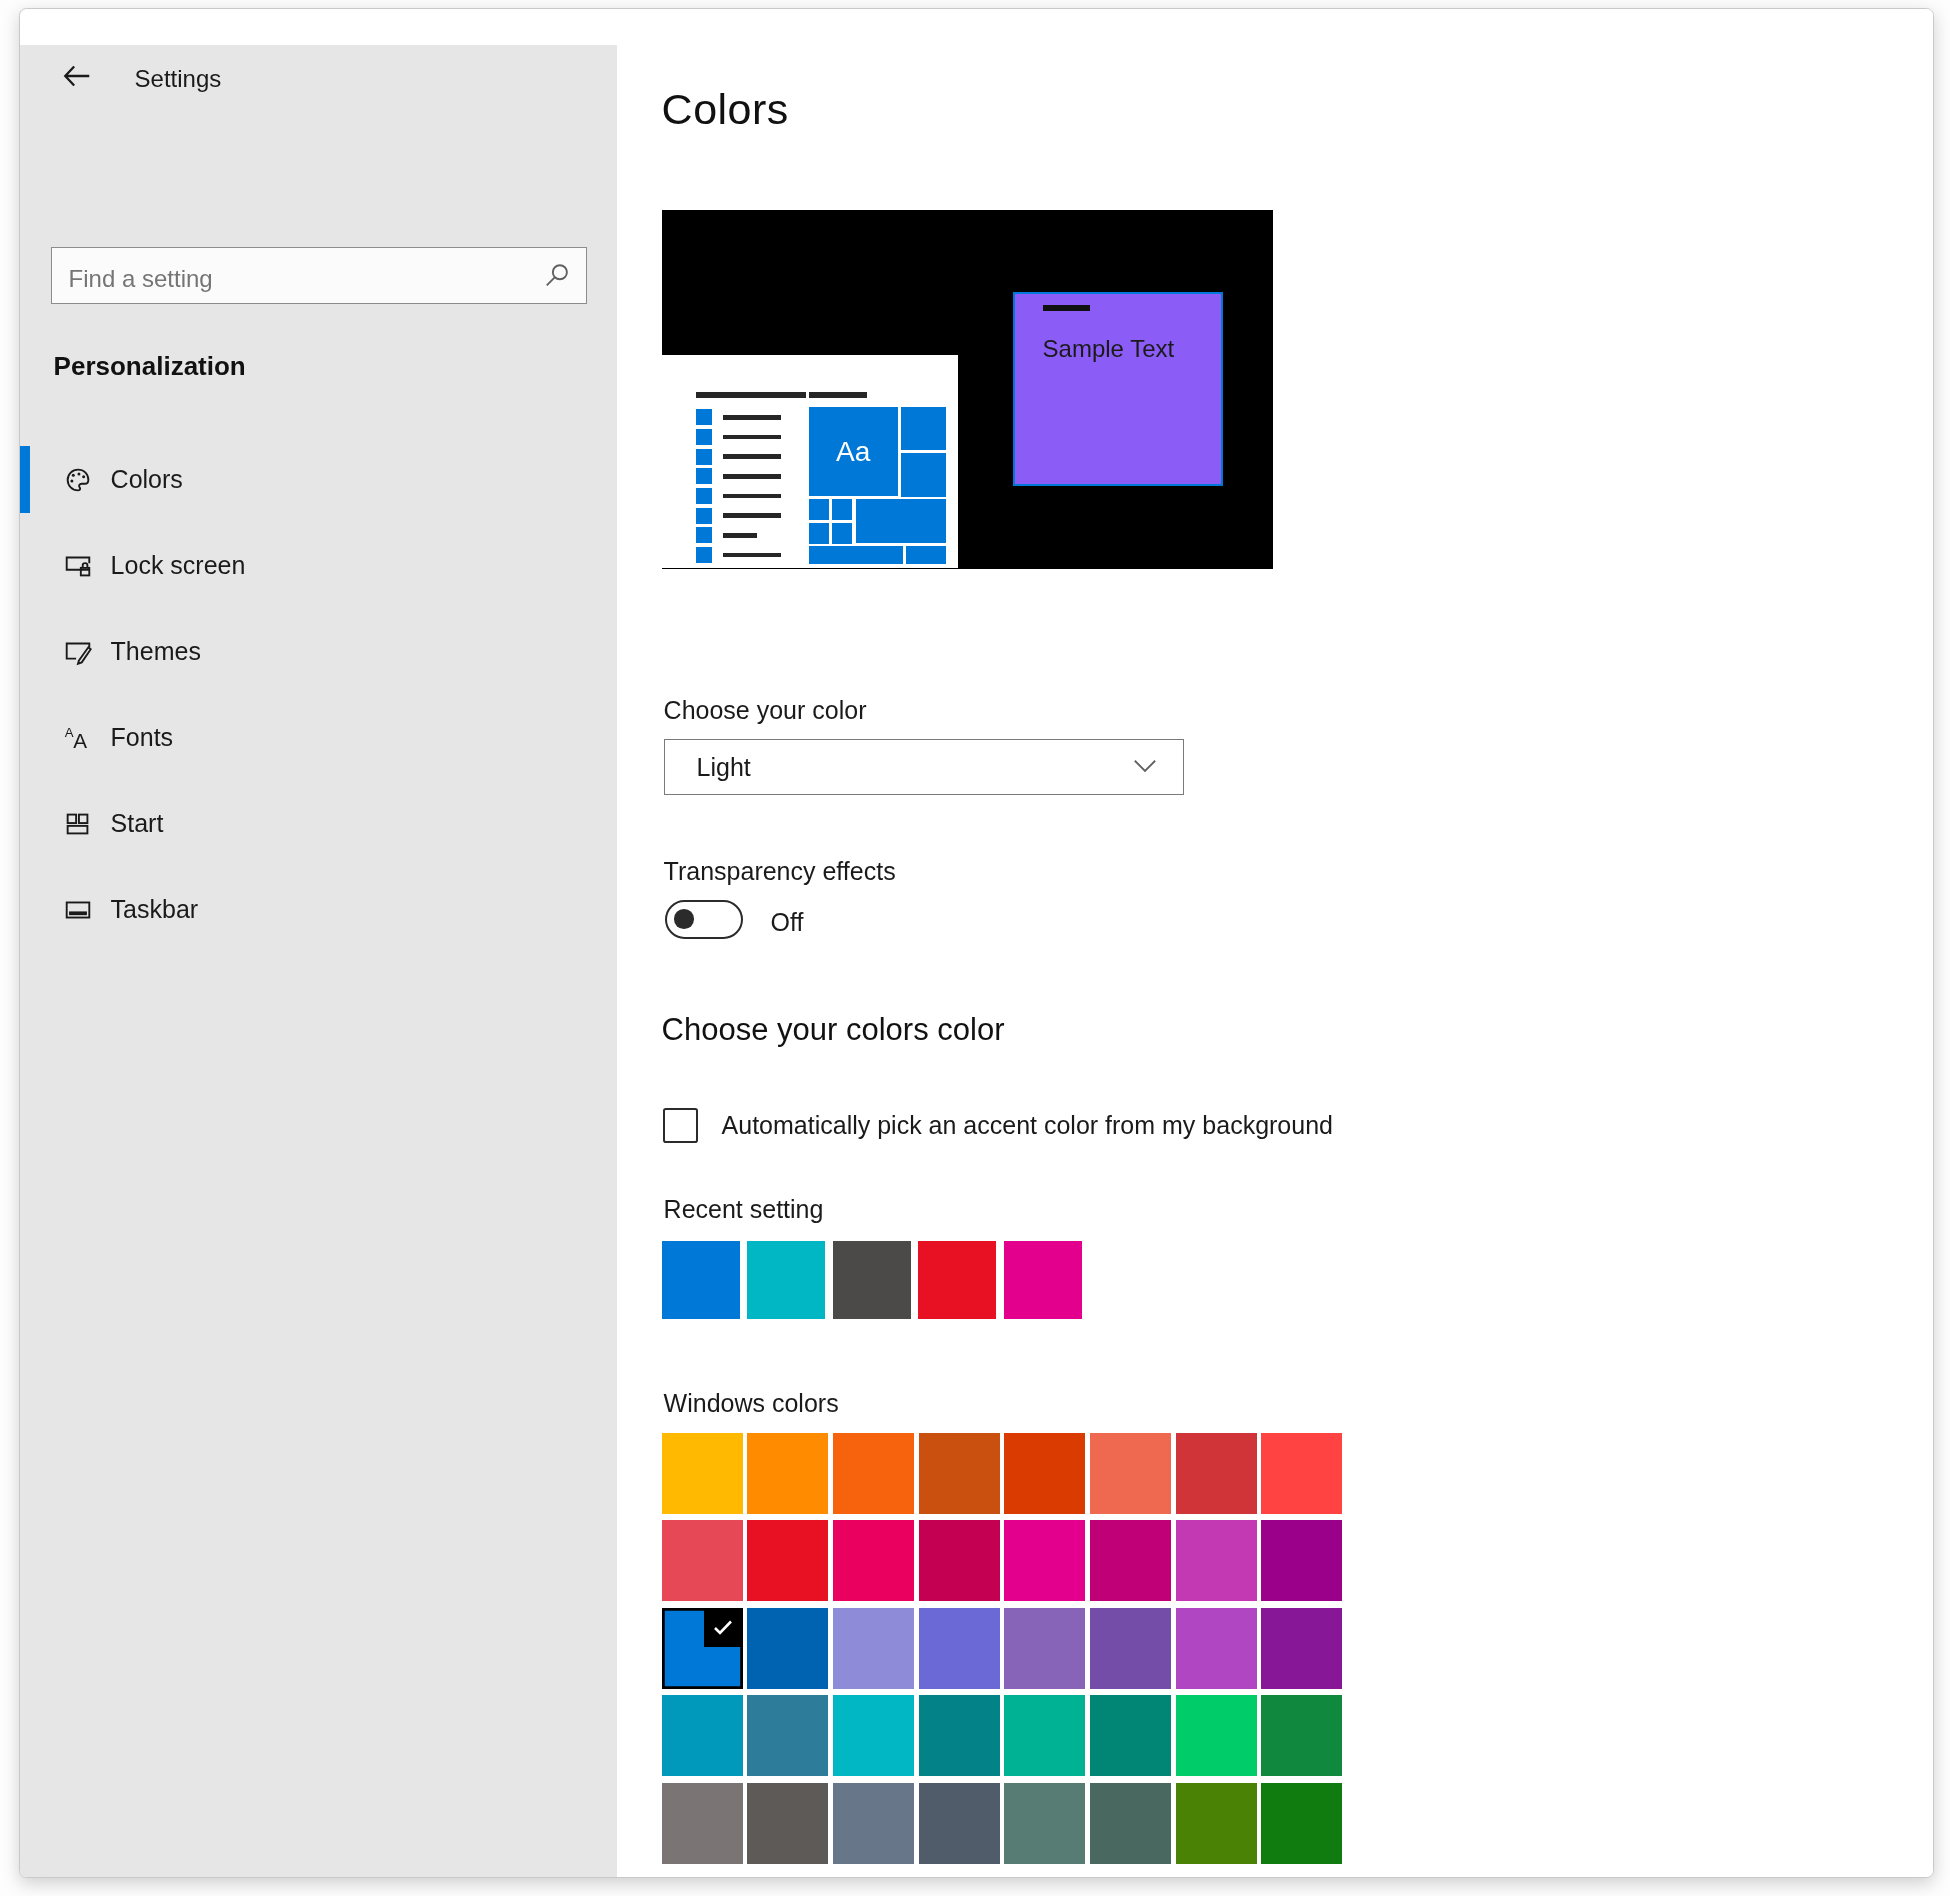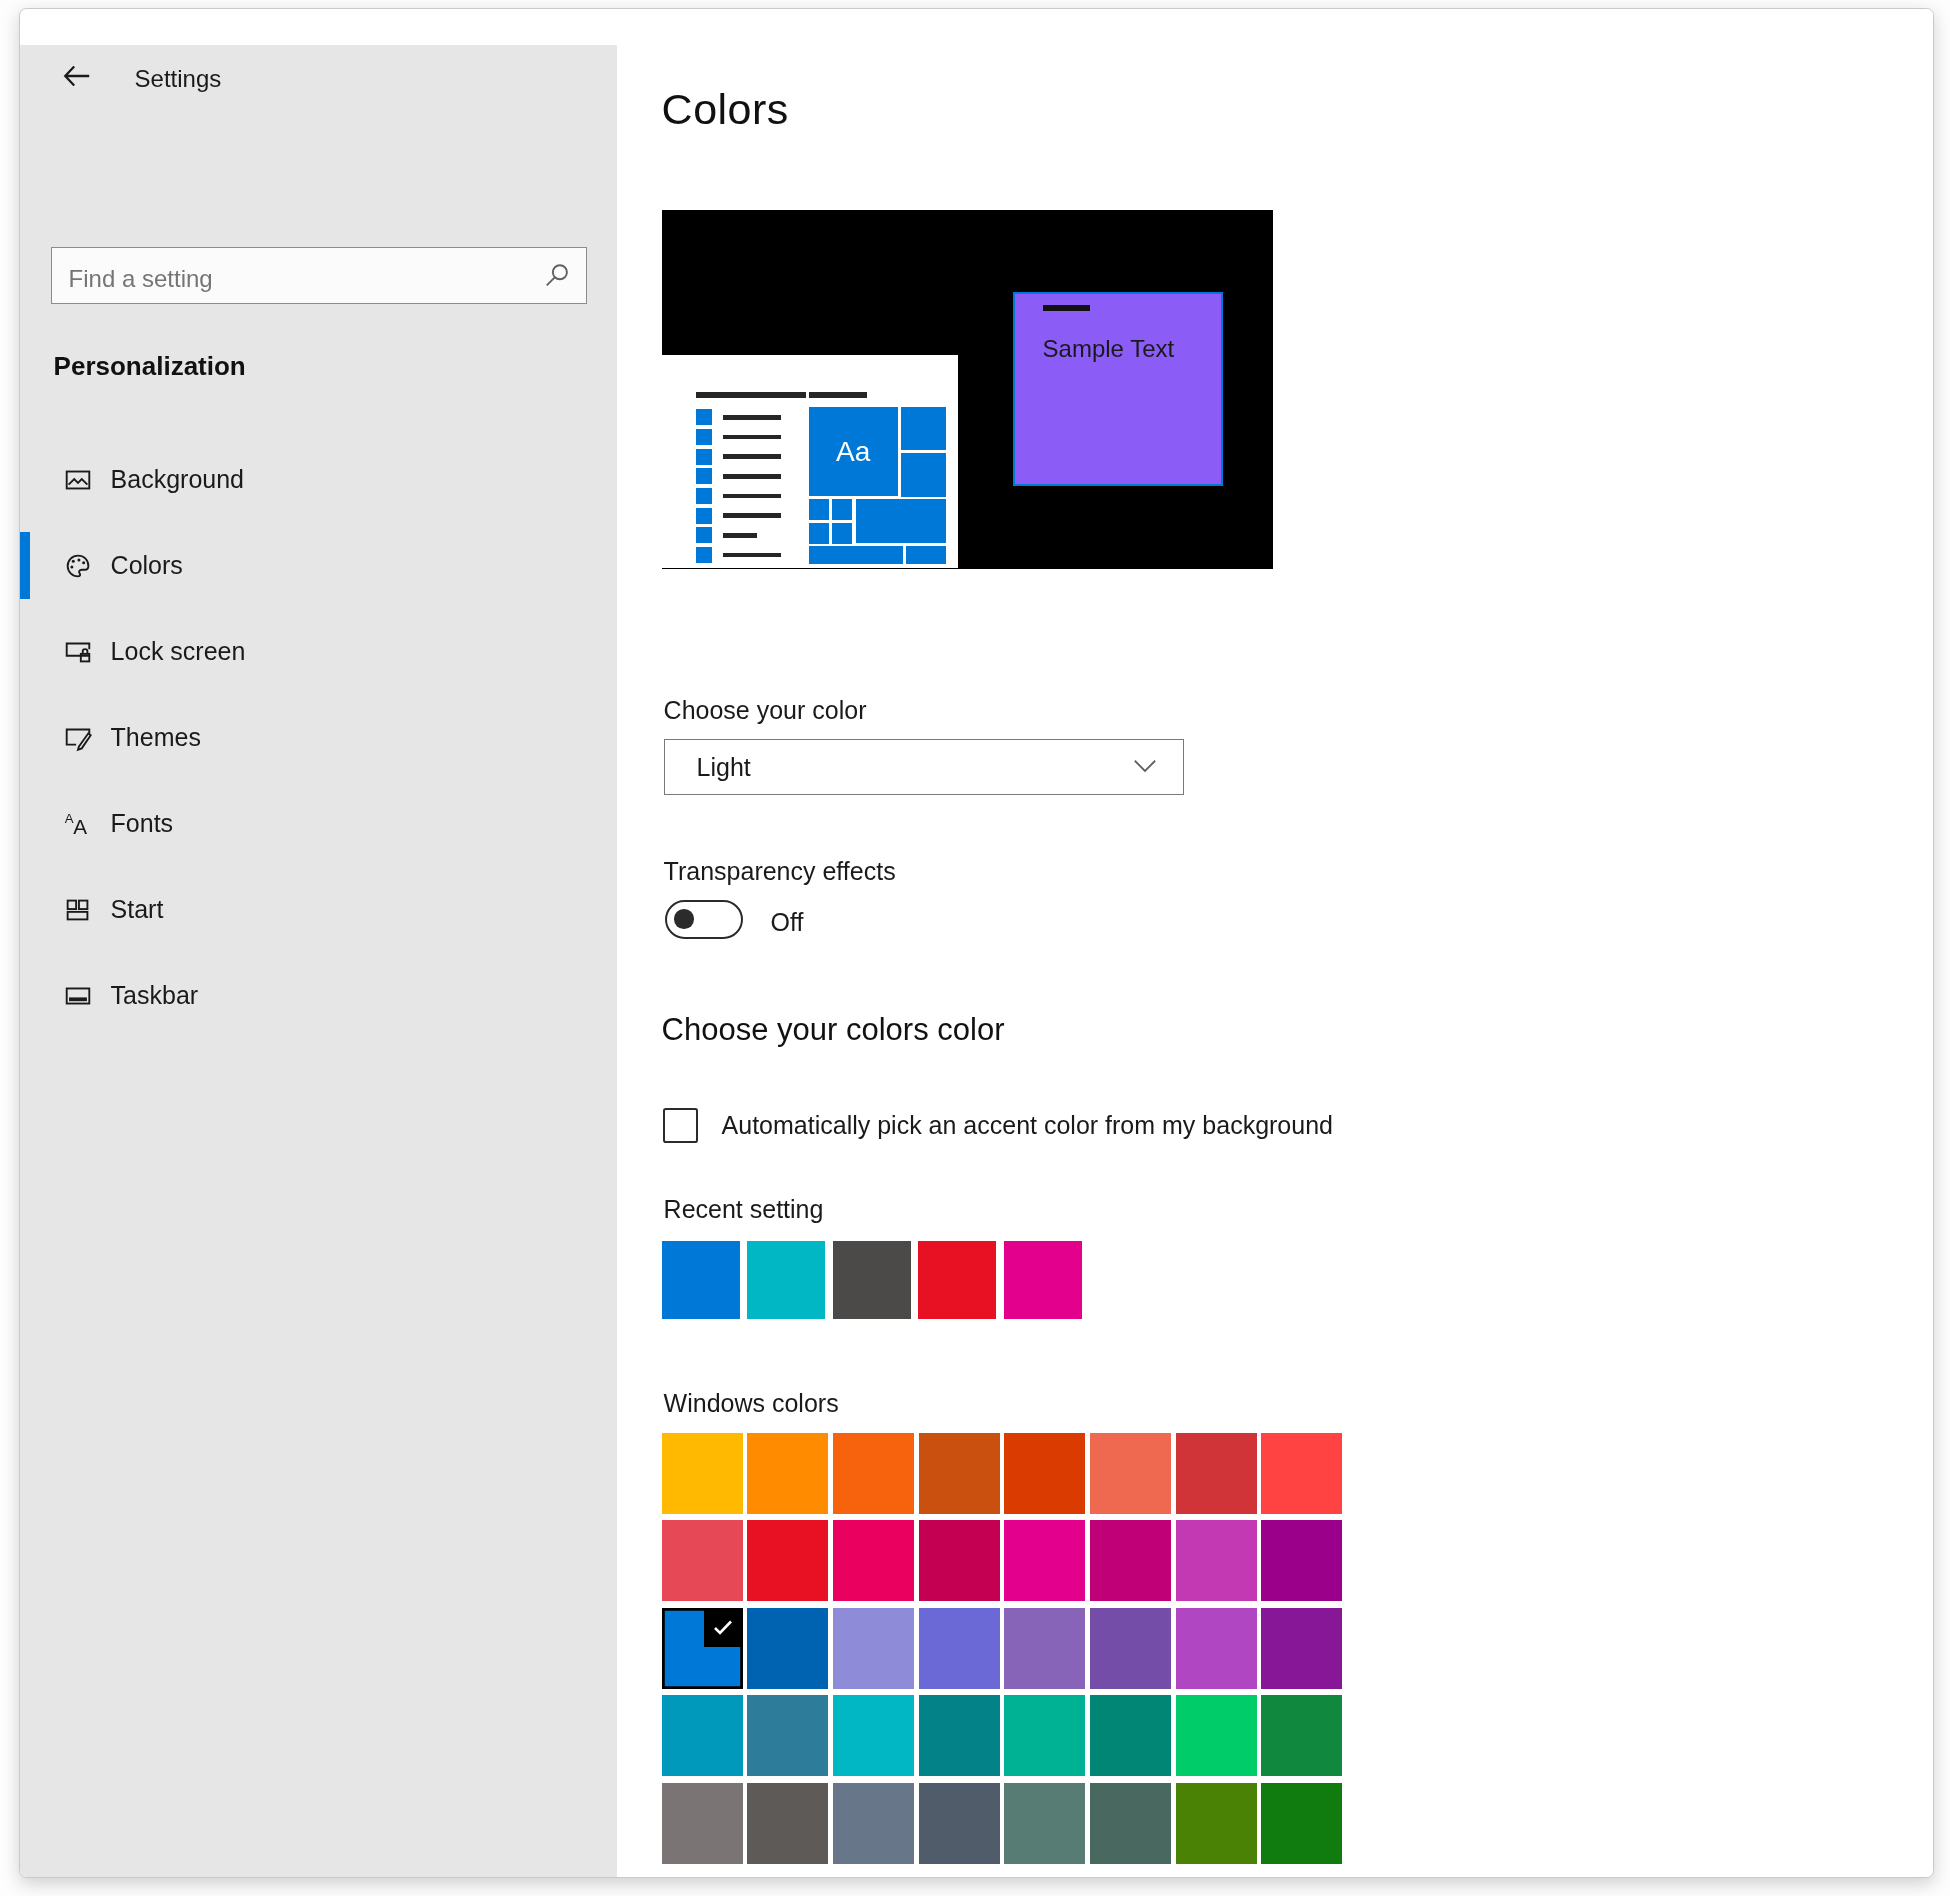--- a/index.html
+++ b/index.html
@@ -105,29 +105,20 @@
           <svg viewBox="0 0 32 32">
               <circle cx="18" cy="12" r="7.5" fill="none" stroke="#5f5f5f" stroke-width="2"></circle>
               <path d="M12.5 17.5 L4 26" stroke="#5f5f5f" stroke-width="2"></path>
             </svg>
         </span>
       </div>
 
       <div class="section-header">Personalization</div>
 
       <div class="nav" id="nav">
-          <div class="nav-item">
-            <span class="nav-icon">
-              <svg viewBox="0 0 34 34">
-                <rect x="5" y="8" width="24" height="18" fill="none" stroke="#1a1a1a" stroke-width="2"></rect>
-                <path d="M7 22 l6-6 4 4 4-4 6 6" fill="none" stroke="#1a1a1a" stroke-width="2"></path>
-              </svg>
-            </span>
-            <span class="nav-label">Background</span>
-          </div>
           <div class="nav-item selected">
             <span class="nav-icon">
               <svg viewBox="0 0 34 34">
                 <path d="M17 6 a11 11 0 1 0 0 22 c3 0 2.5-2.2 1.6-3.4 c-1-1.4-.3-3.6 2.4-3.6 h3.4 c2 0 3.6-1.6 3.6-4 C28 10 23 6 17 6 Z" fill="none" stroke="#1a1a1a" stroke-width="2"></path>
                 <circle cx="12" cy="12" r="1.6" fill="#1a1a1a"></circle>
                 <circle cx="18" cy="10.5" r="1.6" fill="#1a1a1a"></circle>
                 <circle cx="23" cy="13.5" r="1.6" fill="#1a1a1a"></circle>
                 <circle cx="10.5" cy="18" r="1.6" fill="#1a1a1a"></circle>
               </svg>
             </span>

